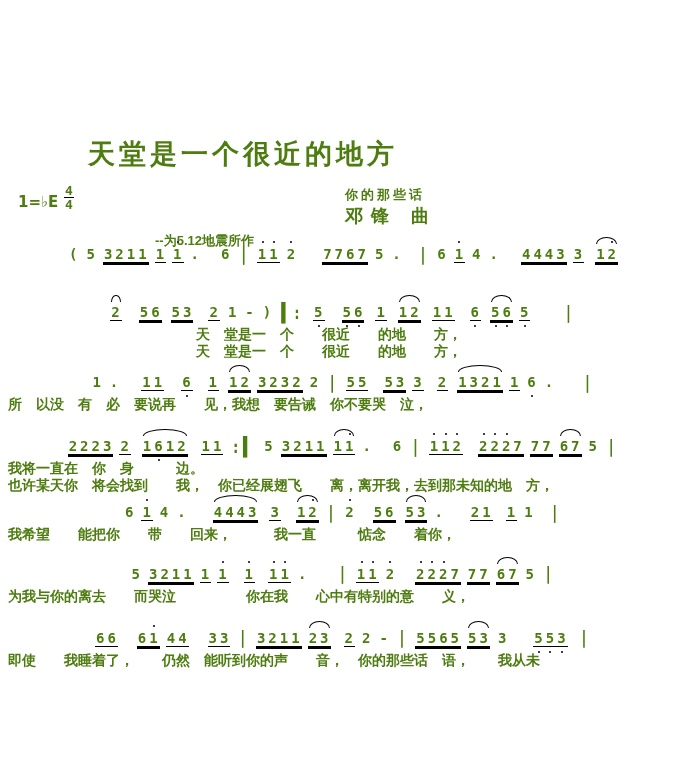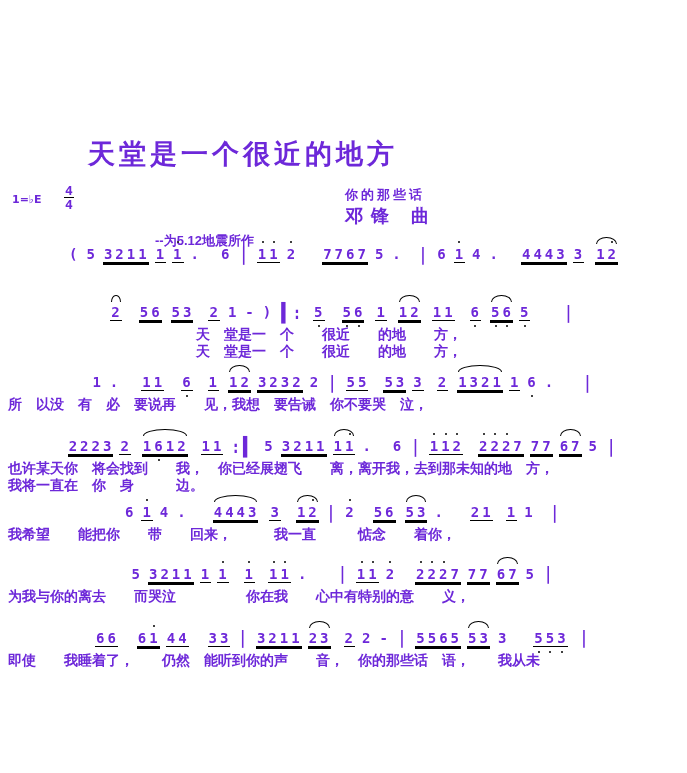--- a/index.html
+++ b/index.html
@@ -1,21 +1,21 @@
 <!DOCTYPE html>
 <html><head>
 <meta charset="utf-8">
 <style>
   html,body{margin:0;padding:0;background:#fff;}
-  .page{position:relative;width:687px;height:773px;background:#ffffff;color:#6d28d9;
+  .page{position:relative;width:687px;height:773px;background:#ffffff;color:#4d7c0f;
         font-family:"Liberation Sans",sans-serif;overflow:hidden;
         border-right:1px solid #e5e5e5;border-bottom:1px solid #cccccc;text-decoration:underline;}
   .title{position:absolute;left:88px;top:136px;margin:0;font-size:27px;font-weight:bold;
          letter-spacing:4px;font-family:"Liberation Serif",serif;}
-  .keysig{position:absolute;left:12px;top:193px;font-size:11px;font-weight:bold;
+  .keysig{position:absolute;left:18px;top:193px;font-size:15px;font-weight:bold;
           font-family:"DejaVu Sans",sans-serif;}
   .tsig{position:absolute;left:64px;top:184px;display:flex;flex-direction:column;align-items:center;
         font-size:13px;font-weight:bold;line-height:13px;font-family:"DejaVu Sans Mono",monospace;}
   .tsig .tnum{border-bottom:1px solid #000;padding:0 1px;}
   .subtitle{position:absolute;left:155px;top:189px;font-size:13px;font-weight:bold;margin-top:43px;}
   .lyricist{position:absolute;left:345px;top:186px;font-size:13px;font-weight:bold;letter-spacing:3px;}
   .composer{position:absolute;left:345px;top:204px;font-size:18px;font-weight:bold;letter-spacing:8px;}
   .composer .role{margin-left:14px;letter-spacing:0;}
 
   .sys{position:absolute;left:8px;width:670px;}
@@ -68,22 +68,22 @@
     <div class="lyr ind">天　堂是一　个　　很近　　的地　　方，</div>
   </div>
 
   <div class="sys" style="top:364px">
     <div class="not"><span class="tk"><span class="ch">1</span></span><span class="tk"><span class="ch">.</span></span><span class="tk u1" style="margin-left: 18px;"><span class="ch">1</span><span class="ch">1</span></span><span class="tk u1" style="margin-left: 14px;"><span class="ch">6<i class="db"></i></span></span><span class="tk u1" style="margin-left: 12px;"><span class="ch">1</span></span><span class="tk u2" style="margin-left: 6px;"><i class="slur"></i><span class="ch">1</span><span class="ch">2</span></span><span class="tk u2"><span class="ch">3</span><span class="ch">2</span><span class="ch">3</span><span class="ch">2</span></span><span class="tk"><span class="ch">2</span></span><span class="tk b1"><span class="ch">|</span></span><span class="tk u1"><span class="ch">5</span><span class="ch">5</span></span><span class="tk u2" style="margin-left: 12px;"><span class="ch">5</span><span class="ch">3</span></span><span class="tk u1"><span class="ch">3</span></span><span class="tk u1" style="margin-left: 10px;"><span class="ch">2</span></span><span class="tk u2" style="margin-left: 6px;"><i class="slur"></i><span class="ch">1</span><span class="ch">3</span><span class="ch">2</span><span class="ch">1</span></span><span class="tk u1"><span class="ch">1</span></span><span class="tk"><span class="ch">6<i class="db"></i></span></span><span class="tk"><span class="ch">.</span></span><span class="tk b1" style="margin-left: 24px;"><span class="ch">|</span></span></div>
     <div class="lyr">所　以没　有　必　要说再　　见，我想　要告诫　你不要哭　泣，</div>
   </div>
 
   <div class="sys" style="top:428px">
     <div class="not"><span class="tk u2"><span class="ch">2</span><span class="ch">2</span><span class="ch">2</span><span class="ch">3</span></span><span class="tk u1"><span class="ch">2</span></span><span class="tk u2" style="margin-left: 8px;"><i class="slur"></i><span class="ch">1</span><span class="ch">6<i class="db"></i></span><span class="ch">1</span><span class="ch">2</span></span><span class="tk u1" style="margin-left: 10px;"><span class="ch">1</span><span class="ch">1</span></span><span class="tk b2" style="margin-left: 4px;"><span class="ch">:</span><span class="ch">▌</span></span><span class="tk" style="margin-left: 6px;"><span class="ch">5</span></span><span class="tk u2"><span class="ch">3</span><span class="ch">2</span><span class="ch">1</span><span class="ch">1</span></span><span class="tk u1"><i class="slur"></i><span class="ch">1</span><span class="ch">1<i class="da"></i></span></span><span class="tk"><span class="ch">.</span></span><span class="tk" style="margin-left: 16px;"><span class="ch">6</span></span><span class="tk b1"><span class="ch">|</span></span><span class="tk u1"><span class="ch">1<i class="da"></i></span><span class="ch">1<i class="da"></i></span><span class="ch">2<i class="da"></i></span></span><span class="tk u2" style="margin-left: 12px;"><span class="ch">2<i class="da"></i></span><span class="ch">2<i class="da"></i></span><span class="ch">2<i class="da"></i></span><span class="ch">7</span></span><span class="tk u2"><span class="ch">7</span><span class="ch">7</span></span><span class="tk u2"><i class="slur"></i><span class="ch">6</span><span class="ch">7</span></span><span class="tk"><span class="ch">5</span></span><span class="tk b1"><span class="ch">|</span></span></div>
+    <div class="lyr">我将一直在　你　身　　　边。</div>
     <div class="lyr">也许某天你　将会找到　　我，　你已经展翅飞　　离，离开我，去到那未知的地　方，</div>
-    <div class="lyr">我将一直在　你　身　　　边。</div>
   </div>
 
   <div class="sys" style="top:494px">
     <div class="not"><span class="tk"><span class="ch">6</span></span><span class="tk u1"><span class="ch">1<i class="da"></i></span></span><span class="tk"><span class="ch">4</span></span><span class="tk"><span class="ch">.</span></span><span class="tk u2" style="margin-left: 22px;"><i class="slur"></i><span class="ch">4</span><span class="ch">4</span><span class="ch">4</span><span class="ch">3</span></span><span class="tk u1" style="margin-left: 8px;"><span class="ch">3</span></span><span class="tk u2" style="margin-left: 12px;"><i class="slur"></i><span class="ch">1</span><span class="ch">2<i class="da"></i></span></span><span class="tk b1"><span class="ch">|</span></span><span class="tk"><span class="ch">2<i class="da"></i></span></span><span class="tk u2" style="margin-left: 14px;"><span class="ch">5</span><span class="ch">6</span></span><span class="tk u2" style="margin-left: 6px;"><i class="slur"></i><span class="ch">5</span><span class="ch">3</span></span><span class="tk"><span class="ch">.</span></span><span class="tk u1" style="margin-left: 22px;"><span class="ch">2</span><span class="ch">1</span></span><span class="tk u1" style="margin-left: 10px;"><span class="ch">1</span></span><span class="tk"><span class="ch">1</span></span><span class="tk b1" style="margin-left: 12px;"><span class="ch">|</span></span></div>
     <div class="lyr">我希望　　能把你　　带　　回来，　　　我一直　　　惦念　　着你，</div>
   </div>
 
   <div class="sys" style="top:556px">
     <div class="not"><span class="tk"><span class="ch">5</span></span><span class="tk u2"><span class="ch">3</span><span class="ch">2</span><span class="ch">1</span><span class="ch">1</span></span><span class="tk u1"><span class="ch">1</span></span><span class="tk u1"><span class="ch">1<i class="da"></i></span></span><span class="tk u1" style="margin-left: 12px;"><span class="ch">1<i class="da"></i></span></span><span class="tk u1" style="margin-left: 10px;"><span class="ch">1<i class="da"></i></span><span class="ch">1<i class="da"></i></span></span><span class="tk"><span class="ch">.</span></span><span class="tk b1" style="margin-left: 26px;"><span class="ch">|</span></span><span class="tk u1"><span class="ch">1<i class="da"></i></span><span class="ch">1<i class="da"></i></span></span><span class="tk"><span class="ch">2<i class="da"></i></span></span><span class="tk u2" style="margin-left: 16px;"><span class="ch">2<i class="da"></i></span><span class="ch">2<i class="da"></i></span><span class="ch">2<i class="da"></i></span><span class="ch">7</span></span><span class="tk u2"><span class="ch">7</span><span class="ch">7</span></span><span class="tk u2"><i class="slur"></i><span class="ch">6</span><span class="ch">7</span></span><span class="tk"><span class="ch">5</span></span><span class="tk b1"><span class="ch">|</span></span></div>
     <div class="lyr">为我与你的离去　　而哭泣　　　　　你在我　　心中有特别的意　　义，</div>

